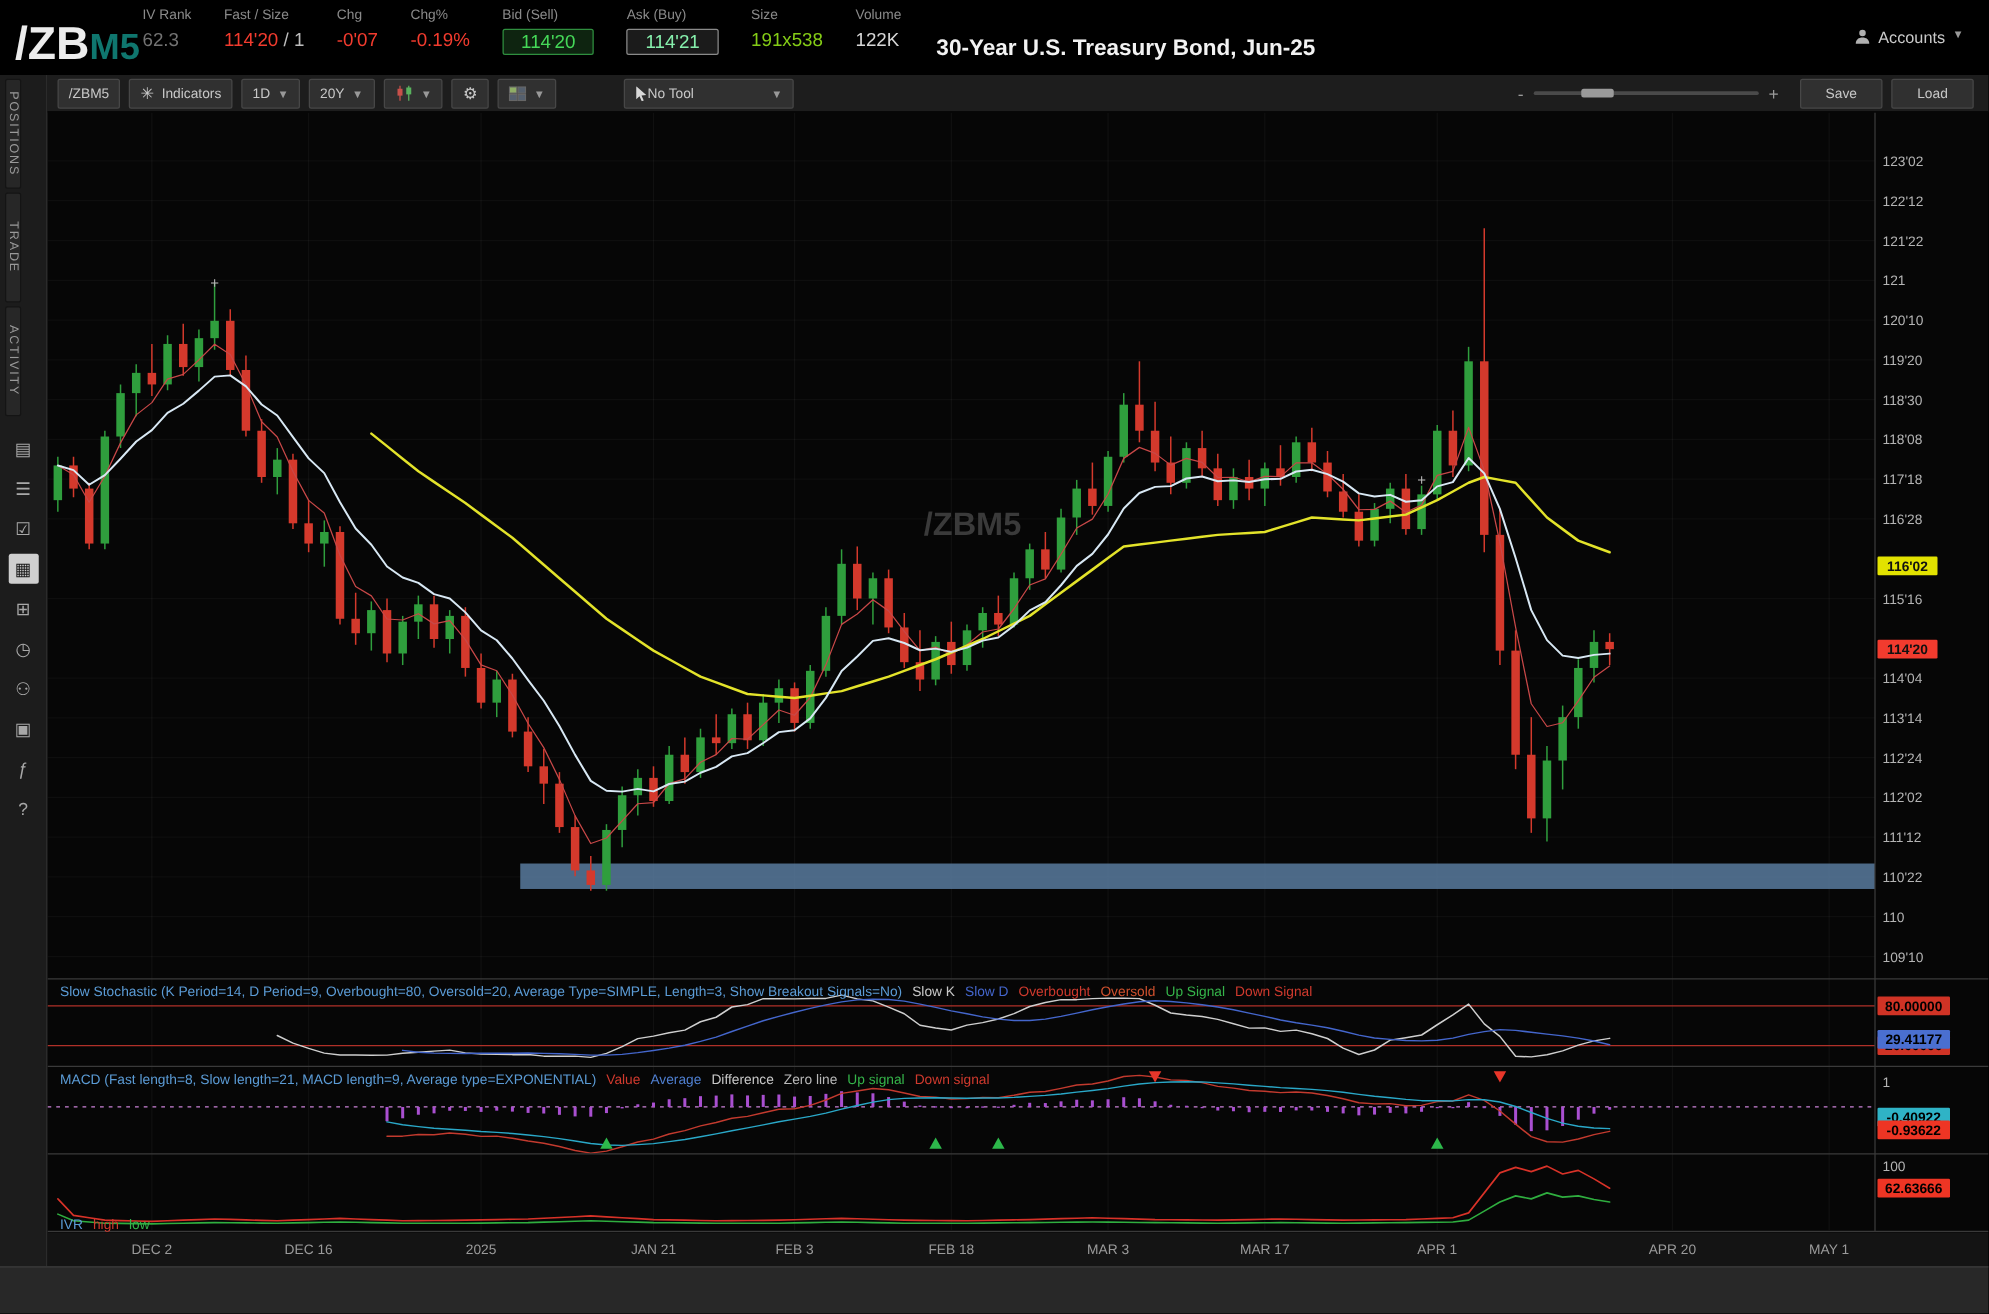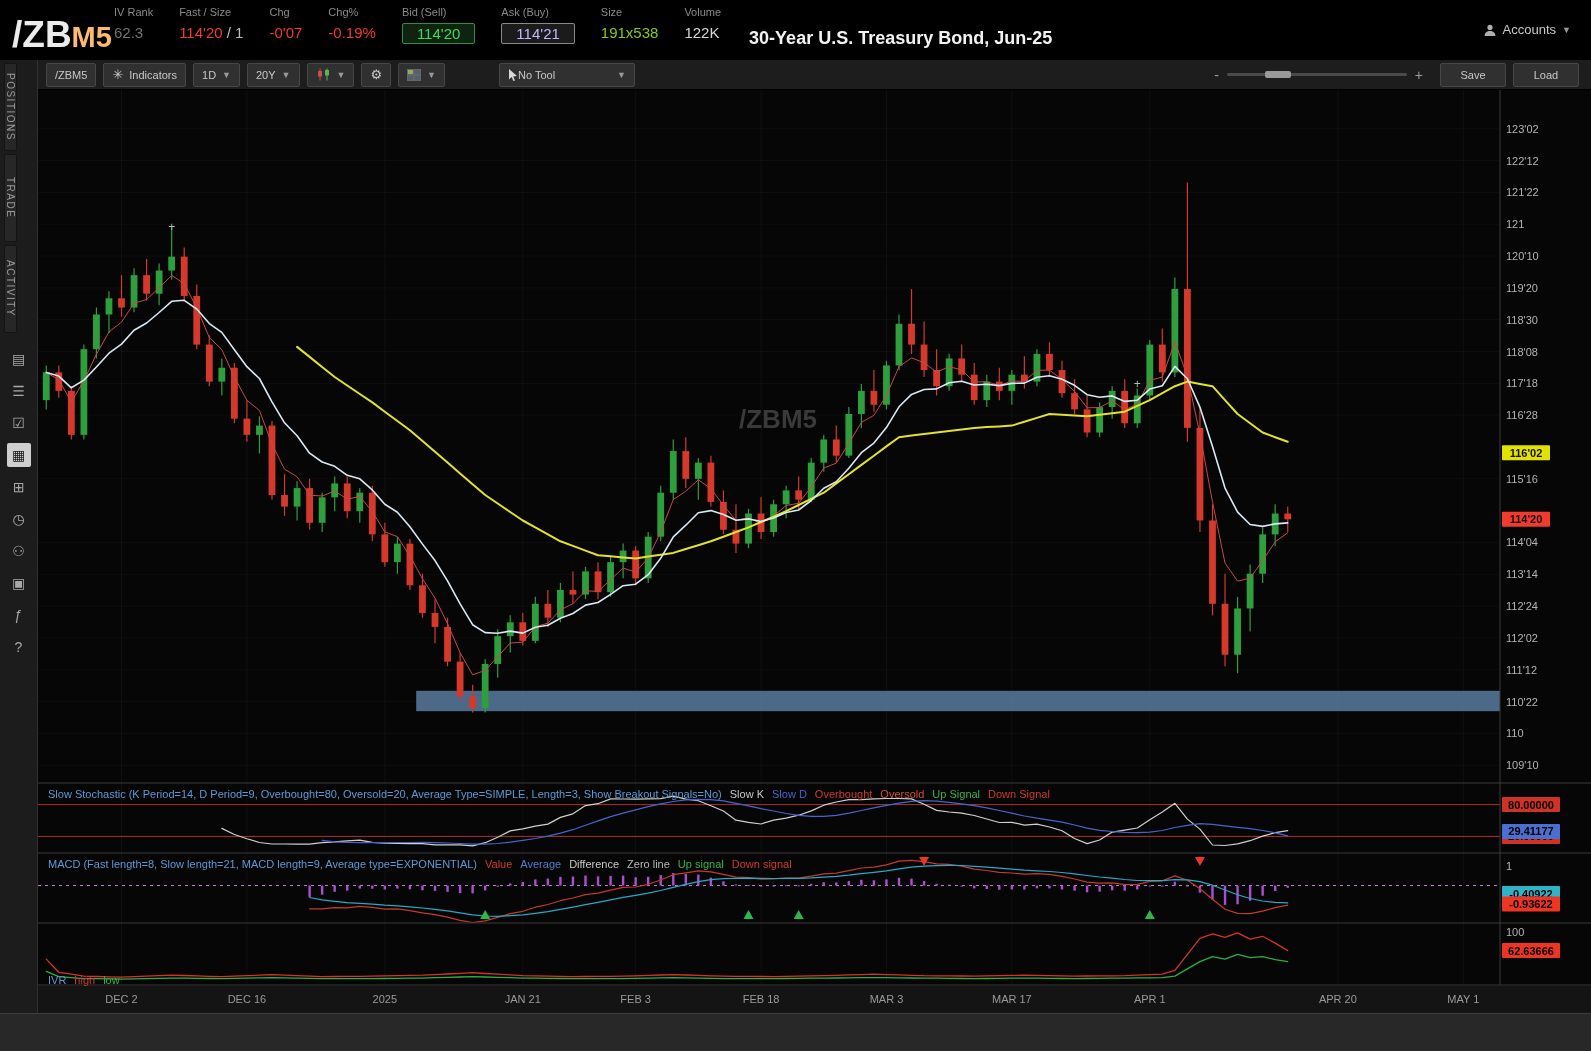--- a/index.html
+++ b/index.html
@@ -3,31 +3,31 @@
 <meta charset="utf-8">
 <style>
   html,body{margin:0;padding:0;background:#000;}
   body{font-family:"Liberation Sans",sans-serif;}
   .app{position:relative;width:1591px;height:1051px;background:#000;overflow:hidden;}
 
   
   .qheader{position:absolute;left:0;top:0;width:1591px;height:60px;background:#000;display:flex;align-items:flex-start;padding-top:6px;box-sizing:border-box;}
   .symblock{margin-left:12px;margin-top:8px;width:96px;white-space:nowrap;}
   .symbol{font-size:37px;font-weight:bold;color:#ececec;}
-  .symsuffix{font-size:29px;font-weight:bold;color:#fdba74;}
+  .symsuffix{font-size:29px;font-weight:bold;color:#0f766e;}
   .hfields{display:flex;align-items:flex-start;margin-left:6px;}
   .hcol{margin-right:26px;white-space:nowrap;}
   .hlabel{color:#8a8a8a;font-size:11px;height:15px;}
   .hval{font-size:15px;margin-top:3px;}
   .hsuffix{color:#bdbdbd;}
   .hval.boxed{display:inline-block;padding:1px 14px;border-radius:2px;margin-top:2px;}
   .hval.box-bid{border:1px solid #2f8f3f;background:#0e2410;}
   .hval.box-ask{border:1px solid #8a8a8a;background:#1b1b1b;}
   .instr{color:#f2f2f2;font-size:18px;font-weight:bold;margin:22px 0 0 2px;white-space:nowrap;}
-  .accounts{margin-left:auto;margin-right:20px;margin-top:16px;color:#c9c9c9;font-size:13px;display:flex;align-items:center;gap:6px;}
+  .accounts{margin-left:auto;margin-right:20px;margin-top:16px;color:#c9c9c9;font-size:13px;display:flex;gap:6px;}
   .accounts .chev{font-size:9px;color:#999;}
 
   
   .leftrail{position:absolute;left:0;top:60px;bottom:38px;width:38px;background:#1c1c1c;border-right:1px solid #303030;box-sizing:border-box;}
   .rail-tab{writing-mode:vertical-rl;height:86px;margin:3px 4px;background:#272727;border:1px solid #141414;color:#9a9a9a;font-size:10px;letter-spacing:1.5px;display:flex;align-items:center;justify-content:center;border-radius:2px;cursor:pointer;}
   .rail-icons{margin-top:14px;display:flex;flex-direction:column;align-items:center;gap:8px;}
   .rail-icon{width:24px;height:24px;display:flex;align-items:center;justify-content:center;color:#a8a8a8;font-size:14px;cursor:pointer;}
   .rail-icon.selected{background:#cfcfcf;color:#161616;border-radius:2px;}
 
   
@@ -74,21 +74,21 @@
         </div>
         <div class="hcol">
           <div class="hlabel">Chg</div>
           <div class="hval" style="color: rgb(242, 59, 46);">-0'07</div>
         </div>
         <div class="hcol">
           <div class="hlabel">Chg%</div>
           <div class="hval" style="color: rgb(242, 59, 46);">-0.19%</div>
         </div>
         <div class="hcol"><div class="hlabel">Bid (Sell)</div><div class="hval boxed box-bid" style="color: rgb(69, 216, 88);">114'20</div></div>
-        <div class="hcol"><div class="hlabel">Ask (Buy)</div><div class="hval boxed box-ask" style="color: #c4b5fd;">114'21</div></div>
+        <div class="hcol"><div class="hlabel">Ask (Buy)</div><div class="hval boxed box-ask" style="color: #86efac;">114'21</div></div>
         <div class="hcol">
           <div class="hlabel">Size</div>
           <div class="hval" style="color: #84cc16;">191x538</div>
         </div>
         <div class="hcol">
           <div class="hlabel">Volume</div>
           <div class="hval" style="color: rgb(214, 214, 214);">122K</div>
         </div>
       </div>
     <div class="instr">30-Year U.S. Treasury Bond, Jun-25</div>

